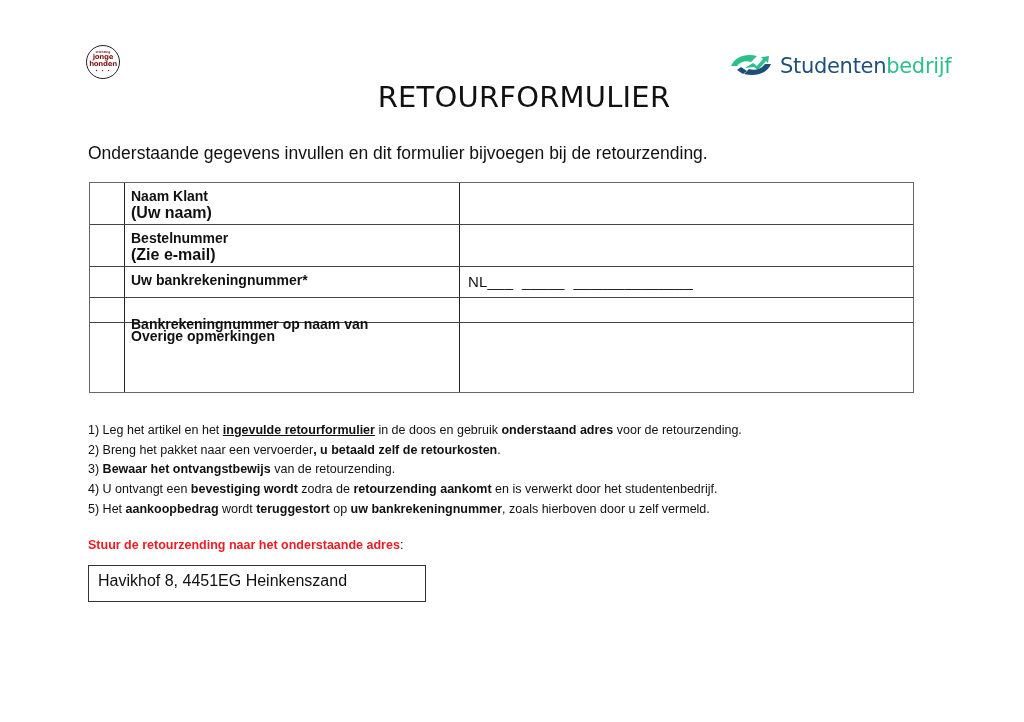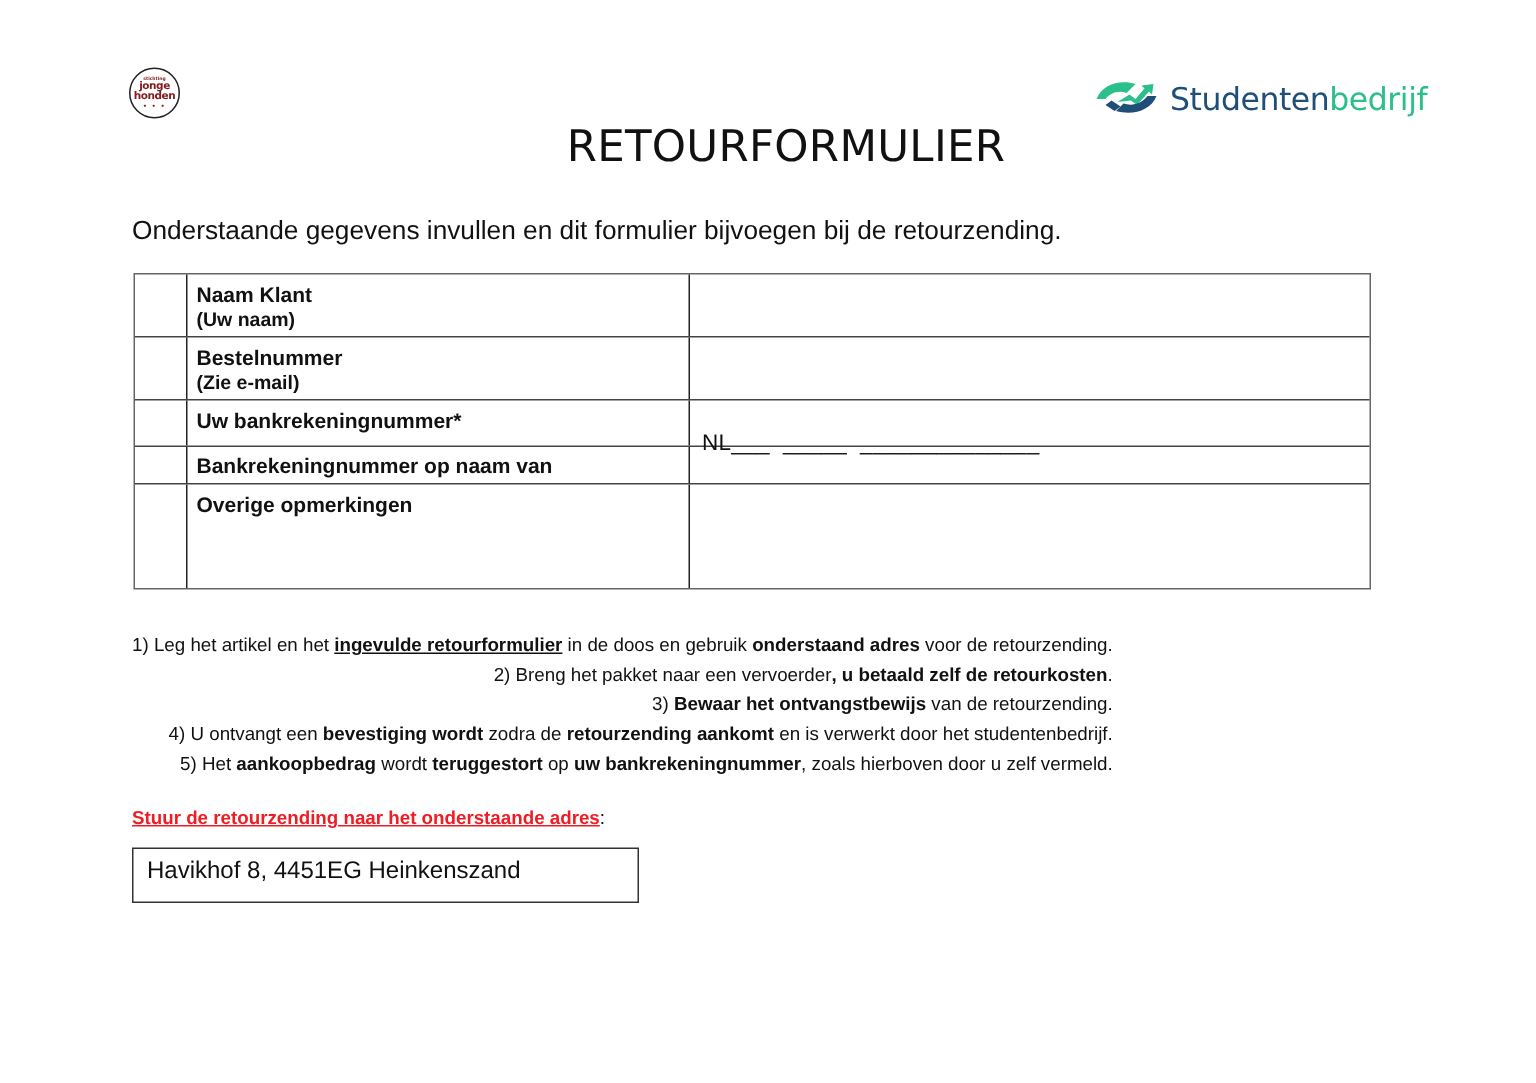--- a/index.html
+++ b/index.html
@@ -101,53 +101,52 @@
     .lbl-main {
       font-weight: bold;
       font-size: 14px;
       line-height: 20px;
       margin-top: 3px;
       display: block;
       white-space: nowrap;
     }
     .lbl-sub {
       font-weight: bold;
-      font-size: 13px;
+      font-size: 16px;
       line-height: 13px;
       display: block;
     }
     .iban-val {
       font-size: 15px;
       line-height: 20px;
-      margin-top: 19px;
+      margin-top: 5px;
       display: block;
       white-space: pre;
       letter-spacing: 0.2px;
     }
 
     
     .steps {
       left: 88px; top: 421px;
       font-size: 12.5px;
       line-height: 19.7px;
       color: #111;
     }
-    .step { white-space: nowrap; text-align: right; }
+    .step { white-space: nowrap; }
     .step b { font-weight: bold; }
     .step .ul { text-decoration: underline; font-weight: bold; }
 
     .send-to {
       left: 88px; top: 538px;
       font-size: 12.5px;
       white-space: nowrap;
     }
     .send-to .red {
       color: #ee1c24;
       font-weight: bold;
-      text-decoration: underline;
     }
 
     .address-box {
       left: 88px; top: 565px;
       width: 338px; height: 37px;
       border: 1px solid #333;
       box-sizing: border-box;
       padding: 6px 0 0 9px;
       font-size: 16px;
     }
@@ -203,21 +202,21 @@
       <span class="lbl-main">Uw bankrekeningnummer*</span>
     </div>
     <div class="cell-value">
       <span class="iban-val">NL___  _____  ______________</span>
     </div>
   </div>
 
   <div class="row" style="top:115px; height:25px;">
     <div class="cell-idx"></div>
     <div class="cell-label">
-      <span class="lbl-main" style="margin-top:2px;">Bankrekeningnummer op naam van</span>
+      <span class="lbl-main" style="margin-top:16px;">Bankrekeningnummer op naam van</span>
     </div>
     <div class="cell-value"></div>
   </div>
 
   <div class="row" style="top:140px; height:69px;">
     <div class="cell-idx"></div>
     <div class="cell-label">
       <span class="lbl-main">Overige opmerkingen</span>
     </div>
     <div class="cell-value"></div>

